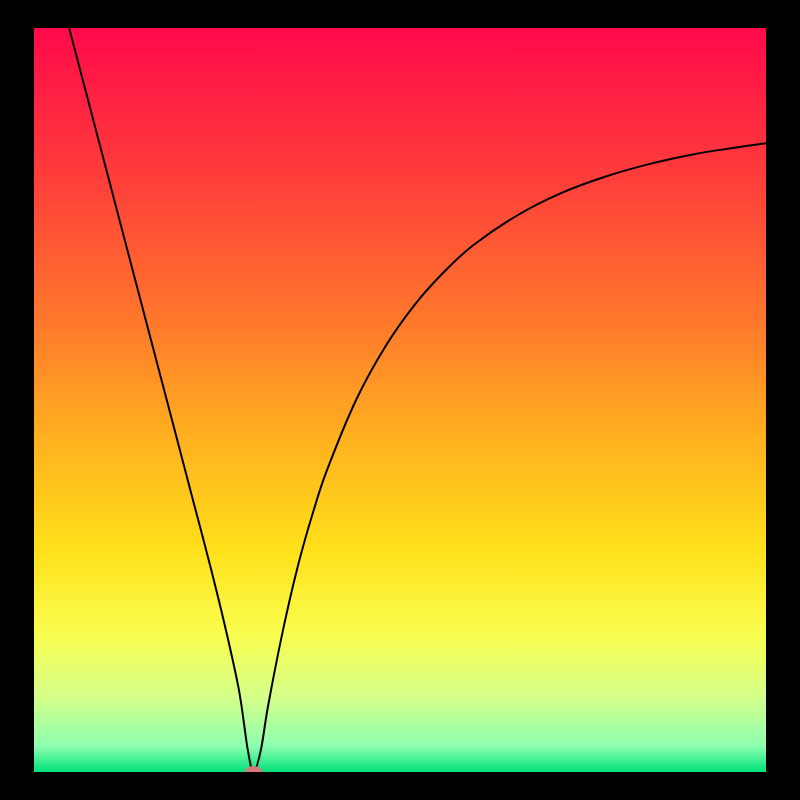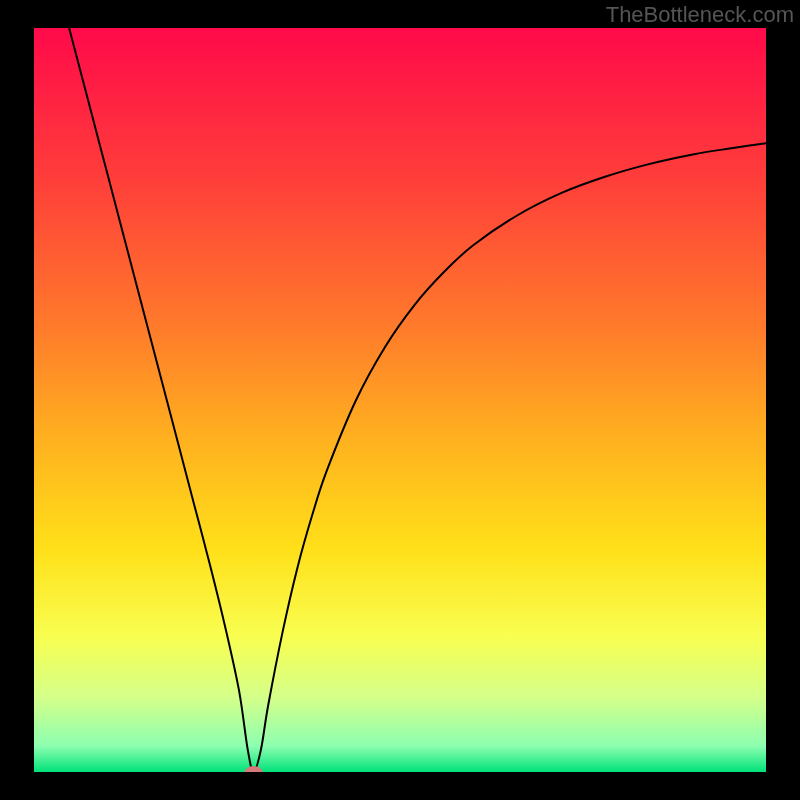--- a/index.html
+++ b/index.html
@@ -57,14 +57,13 @@
     </defs>
 
     <rect id="outer-frame" x="0" y="0" width="800" height="800" fill="#000000"></rect>
     <rect id="plot-bg" fill="url(#bg-grad)" x="34" y="28" width="732" height="744"></rect>
 
     <g id="plot-group" clip-path="url(#plot-clip)">
       <path id="curve" fill="none" stroke="#000000" stroke-width="2" d="M 69.136 28 C 70.6 33.580000000000005 74.016 46.60000000000002 77.92 61.48000000000002 C 81.824 76.36000000000001 87.68 98.67999999999999 92.56 117.27999999999997 C 97.44 135.87999999999997 102.32000000000001 154.47999999999993 107.2 173.07999999999993 C 112.08 191.67999999999992 116.96000000000001 210.27999999999997 121.84 228.88 C 126.72 247.48000000000002 131.60000000000002 266.08 136.48000000000002 284.68 C 141.36 303.28000000000003 146.24 321.88 151.12 340.48 C 156 359.08000000000004 160.88 377.67999999999995 165.76 396.28 C 170.64 414.88 175.52 433.47999999999996 180.4 452.08 C 185.28 470.68 190.16 489.28 195.04 507.88 C 199.92 526.48 204.8 544.4599999999999 209.68 563.68 C 214.56 582.9 219.44 602.12 224.32 623.2 C 229.2 644.2800000000001 235.056 669.0799999999999 238.96 690.16 C 242.864 711.24 245.304 736.04 247.744 749.68 C 250.184 763.3199999999999 251.404 772 253.6 772 C 255.796 772 258.47999999999996 760.8399999999999 260.91999999999996 749.68 C 263.35999999999996 738.52 264.58 724.88 268.24 705.04 C 271.90000000000003 685.1999999999999 278 653.5799999999999 282.88 630.64 C 287.76 607.7 292.64 586.62 297.52 567.4 C 302.4 548.18 307.28000000000003 531.4399999999999 312.16 515.3199999999999 C 317.04 499.19999999999993 319.48 489.9 326.8 470.68 C 334.12 451.46000000000004 346.32 420.708 356.08 400 C 365.84 379.292 375.6 362.304 385.36 346.43199999999996 C 395.12 330.55999999999995 404.88 317.16799999999995 414.64 304.768 C 424.4 292.368 434.16 281.952 443.92 272.032 C 453.68 262.11199999999997 461 254.67200000000003 473.2 245.24800000000005 C 485.4 235.82400000000007 502.48 224.16800000000006 517.12 215.48800000000006 C 531.76 206.80800000000005 546.4 199.616 561.04 193.168 C 575.68 186.72 590.32 181.63599999999997 604.96 176.79999999999995 C 619.6 171.96399999999994 634.24 167.87199999999993 648.88 164.15199999999993 C 663.52 160.43199999999993 679.3800000000001 157.084 692.8000000000001 154.48000000000002 C 706.22 151.87600000000003 717.2 150.388 729.4 148.52800000000002 C 741.5999999999999 146.66800000000003 759.9 144.18800000000005 766 143.32000000000005"></path>
       <ellipse id="marker" cx="253.6" cy="772" rx="9" ry="6" fill="#d47a7a"></ellipse>
     </g>
   </svg>
-  <div id="watermark">TheBottleneck.com</div>
 </div>
 
 </body></html>

